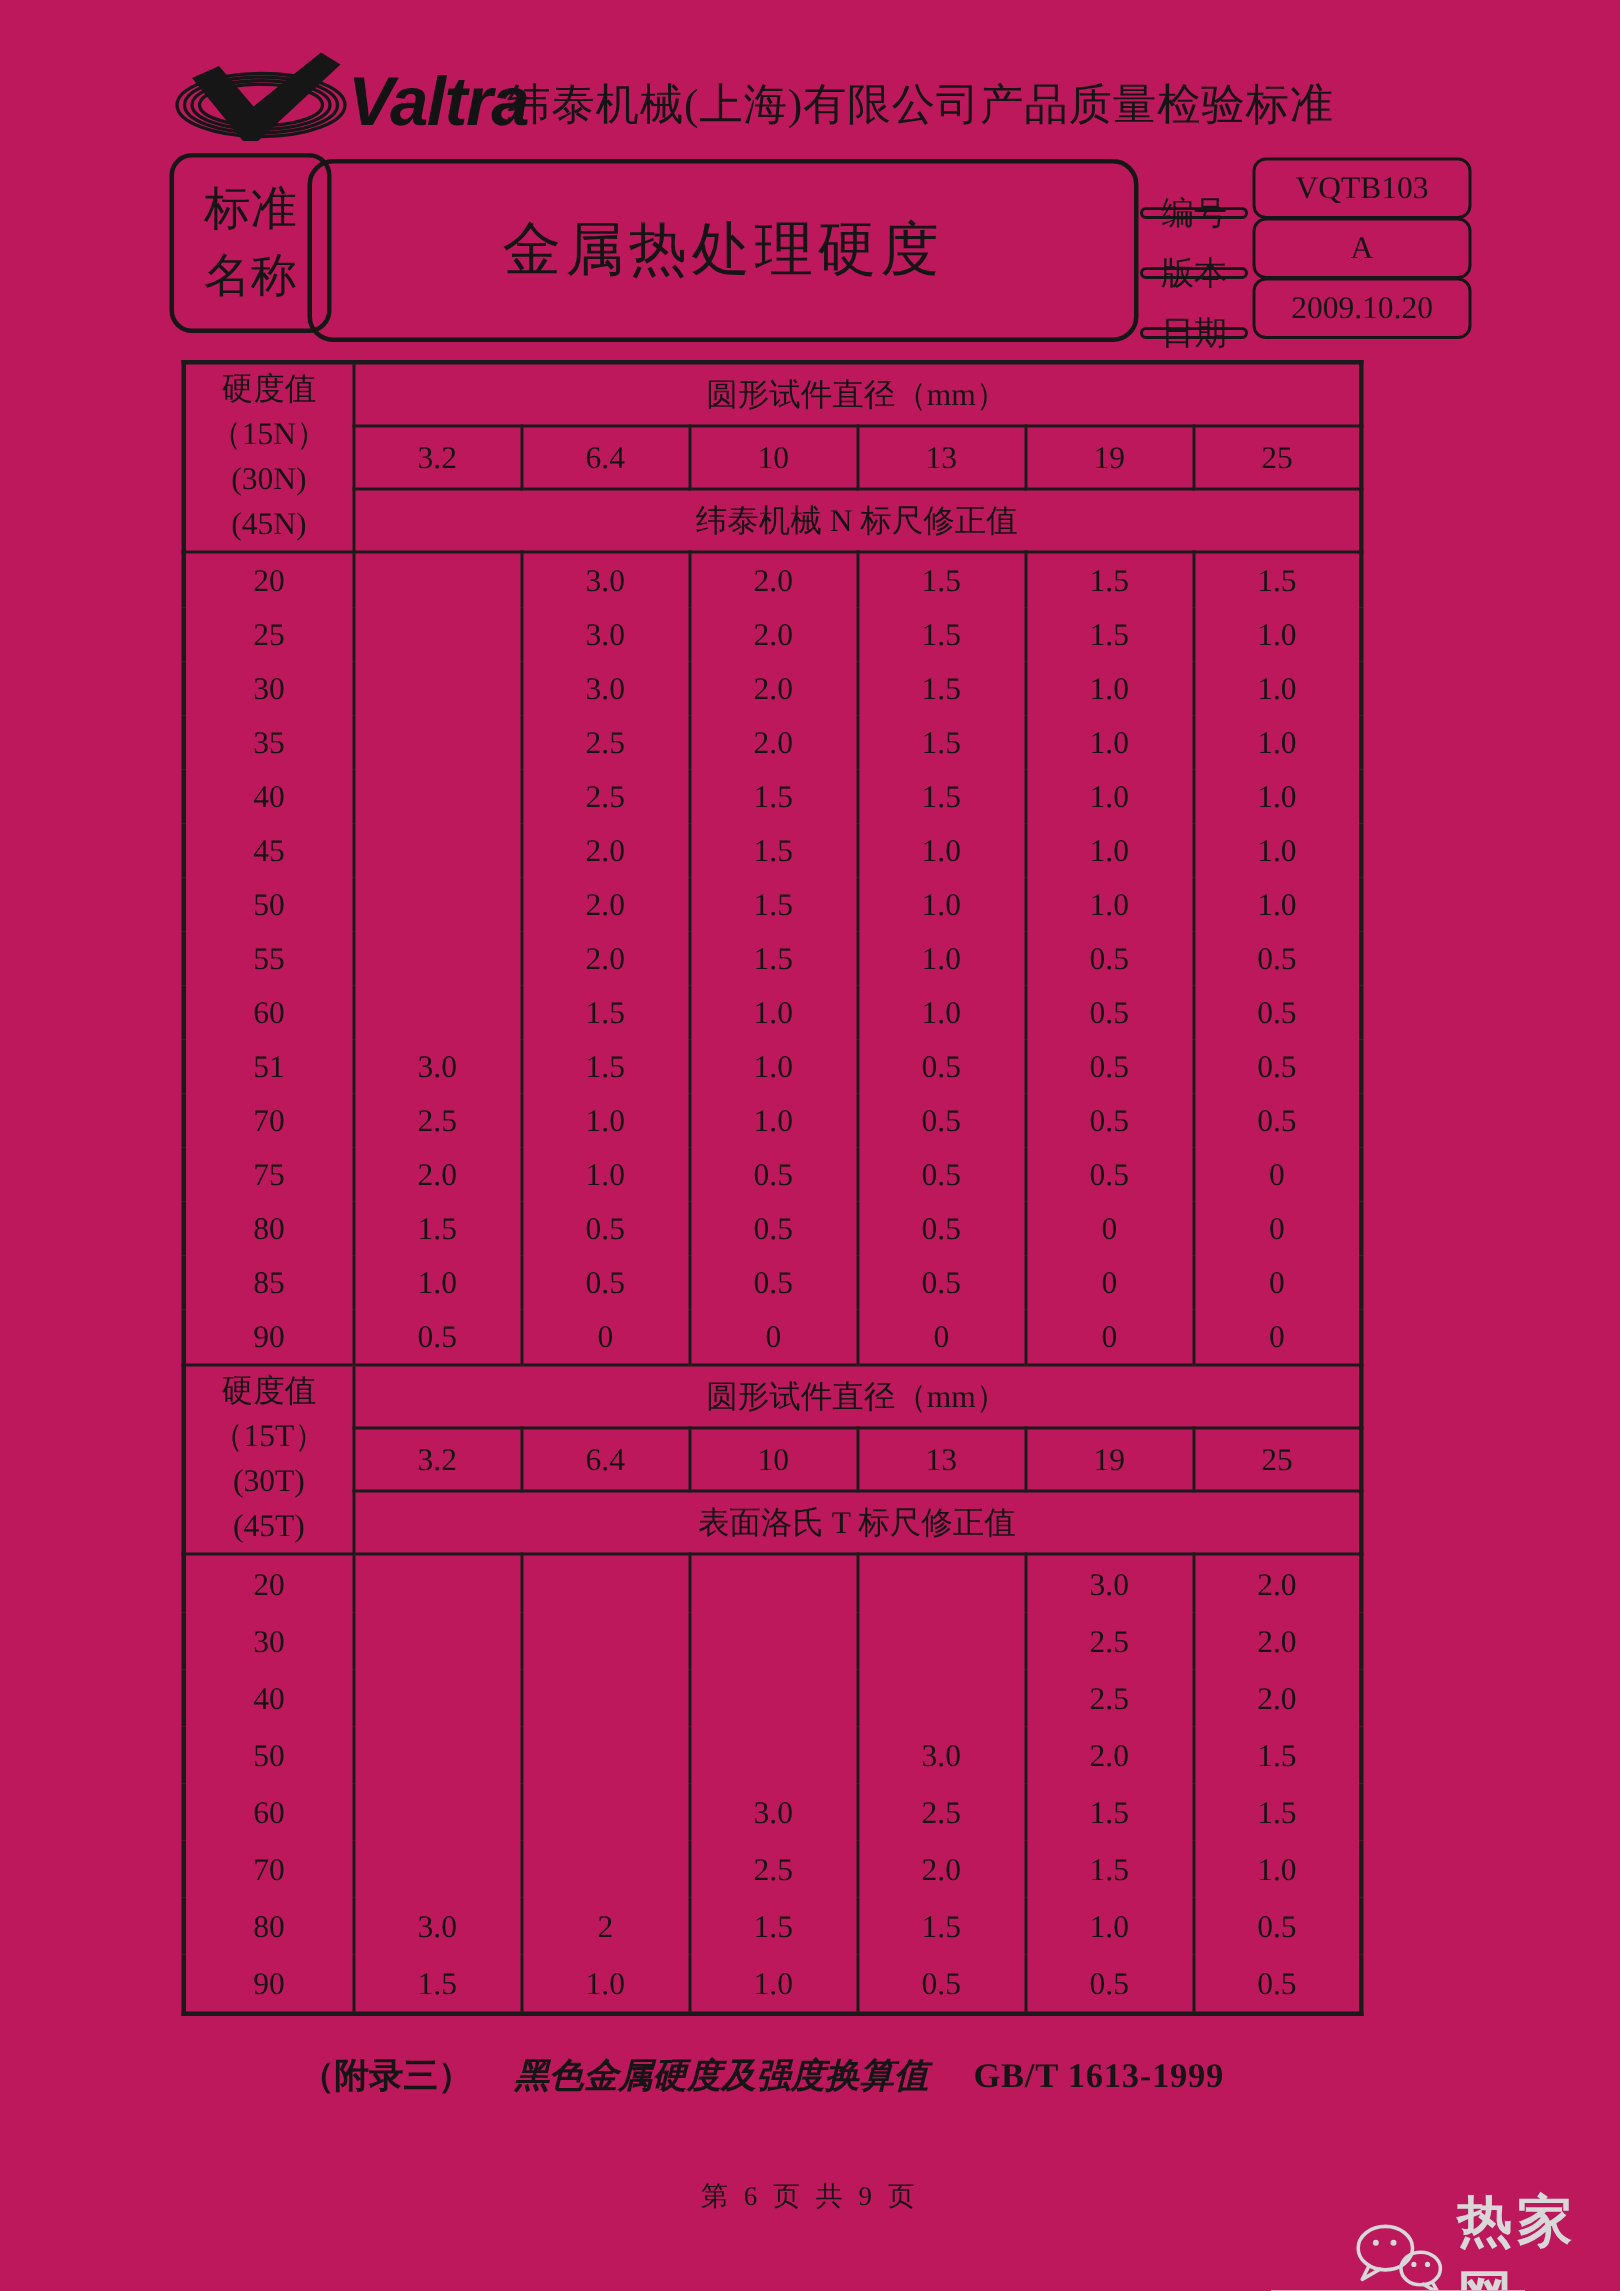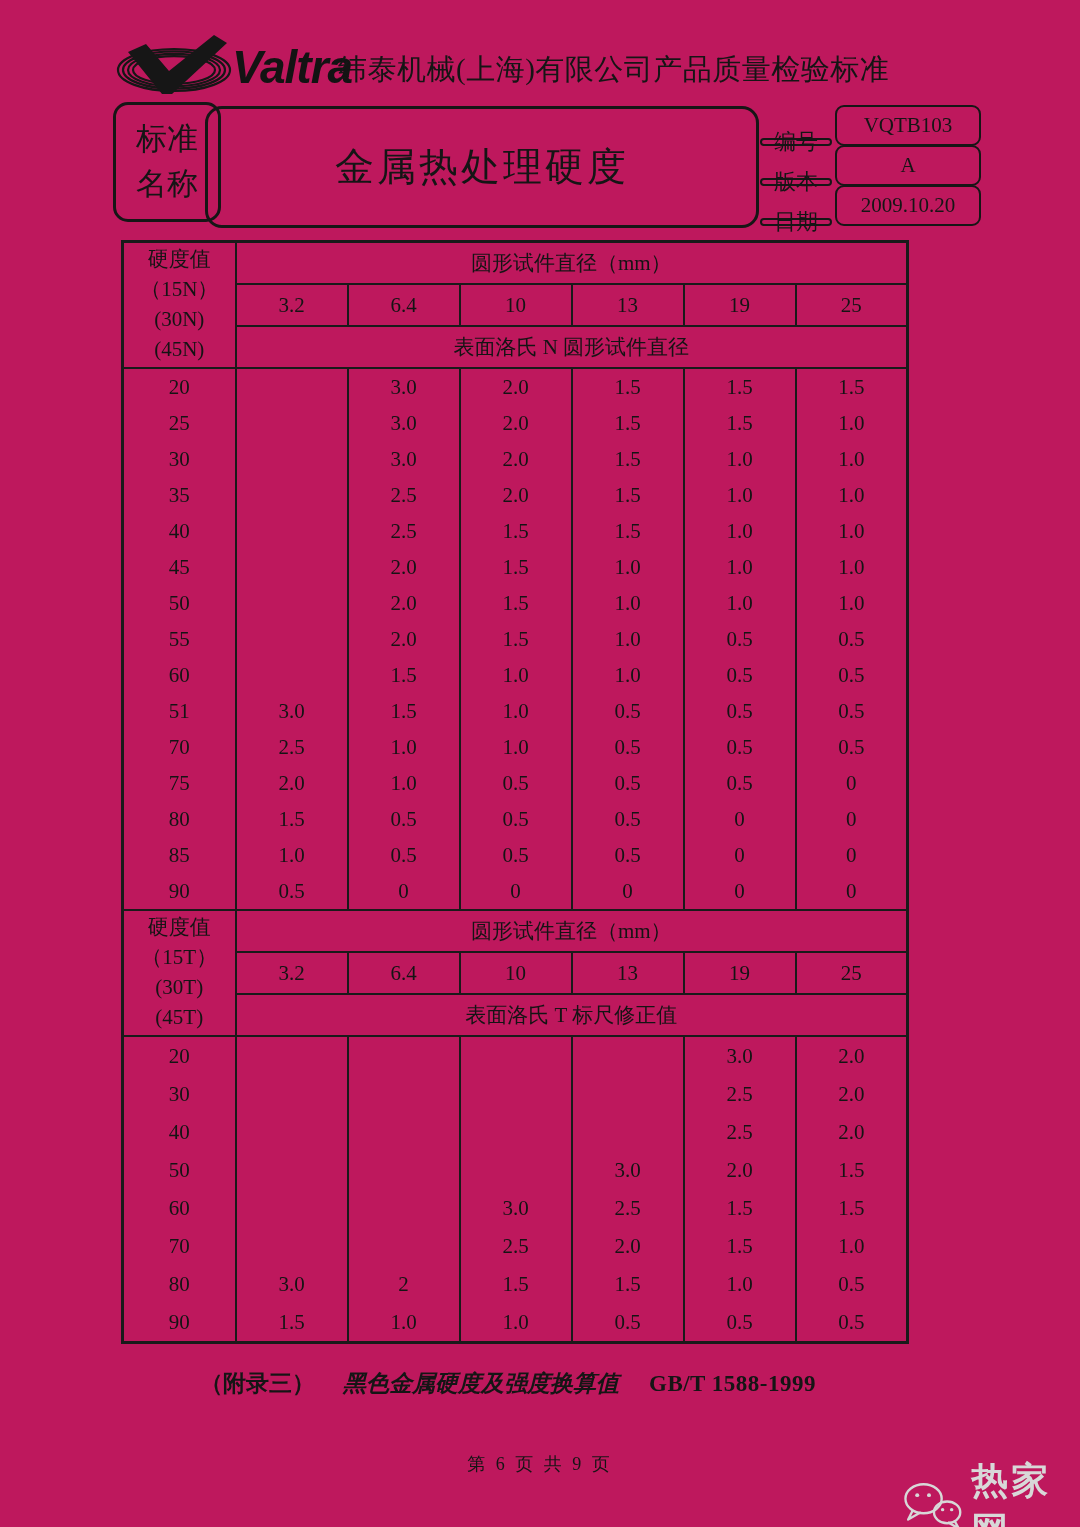--- a/index.html
+++ b/index.html
@@ -140,21 +140,21 @@
         </tr>
         <tr class="hr">
           <td class="col-head">3.2</td>
           <td class="col-head">6.4</td>
           <td class="col-head">10</td>
           <td class="col-head">13</td>
           <td class="col-head">19</td>
           <td class="col-head">25</td>
         </tr>
         <tr class="hr">
-          <td class="span-head" colspan="6">表面洛氏 N 圆形试件直径</td>
+          <td class="span-head" colspan="6">纬泰机械 N 标尺修正值</td>
         </tr>
         <tr class="dr dr0">
           <td class="row-label">20</td>
           <td class="val"></td>
           <td class="val">3.0</td>
           <td class="val">2.0</td>
           <td class="val">1.5</td>
           <td class="val">1.5</td>
           <td class="val">1.5</td>
         </tr>
@@ -373,21 +373,21 @@
           <td class="val">0.5</td>
           <td class="val">0.5</td>
           <td class="val">0.5</td>
         </tr>
       </tbody>
   </table>
 
   <div class="appendix">
     <span>（附录三）</span>
     <span class="ap-title">黑色金属硬度及强度换算值</span>
-    <span class="ap-std">GB/T 1588-1999</span>
+    <span class="ap-std">GB/T 1613-1999</span>
   </div>
 
   <div class="page-number">第 6 页 共 9 页</div>
 
   <div class="watermark">
     <svg width="72" height="58" viewBox="0 0 72 58" fill="none" stroke="#d8d8d8" stroke-width="2.6">
       <ellipse cx="26" cy="21" rx="20" ry="16"></ellipse>
       <path d="M14 34 L9 44 L23 36" stroke-linejoin="round"></path>
       <circle cx="19" cy="17" r="2.2" fill="#d8d8d8" stroke="none"></circle>
       <circle cx="32" cy="17" r="2.2" fill="#d8d8d8" stroke="none"></circle>

